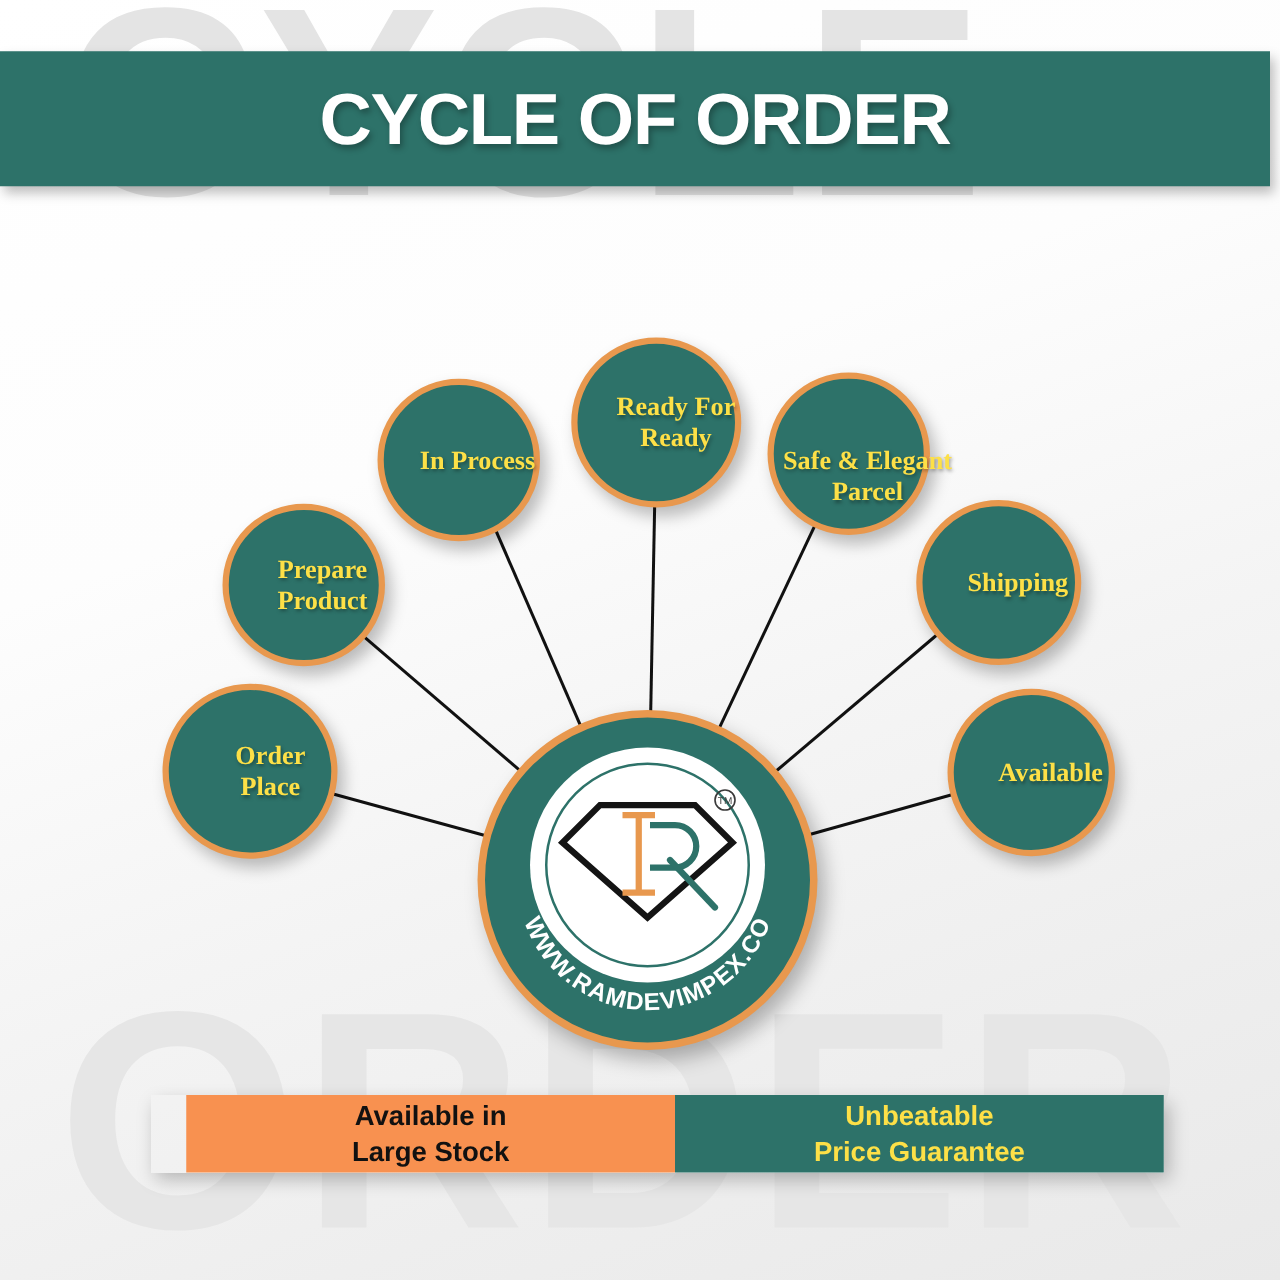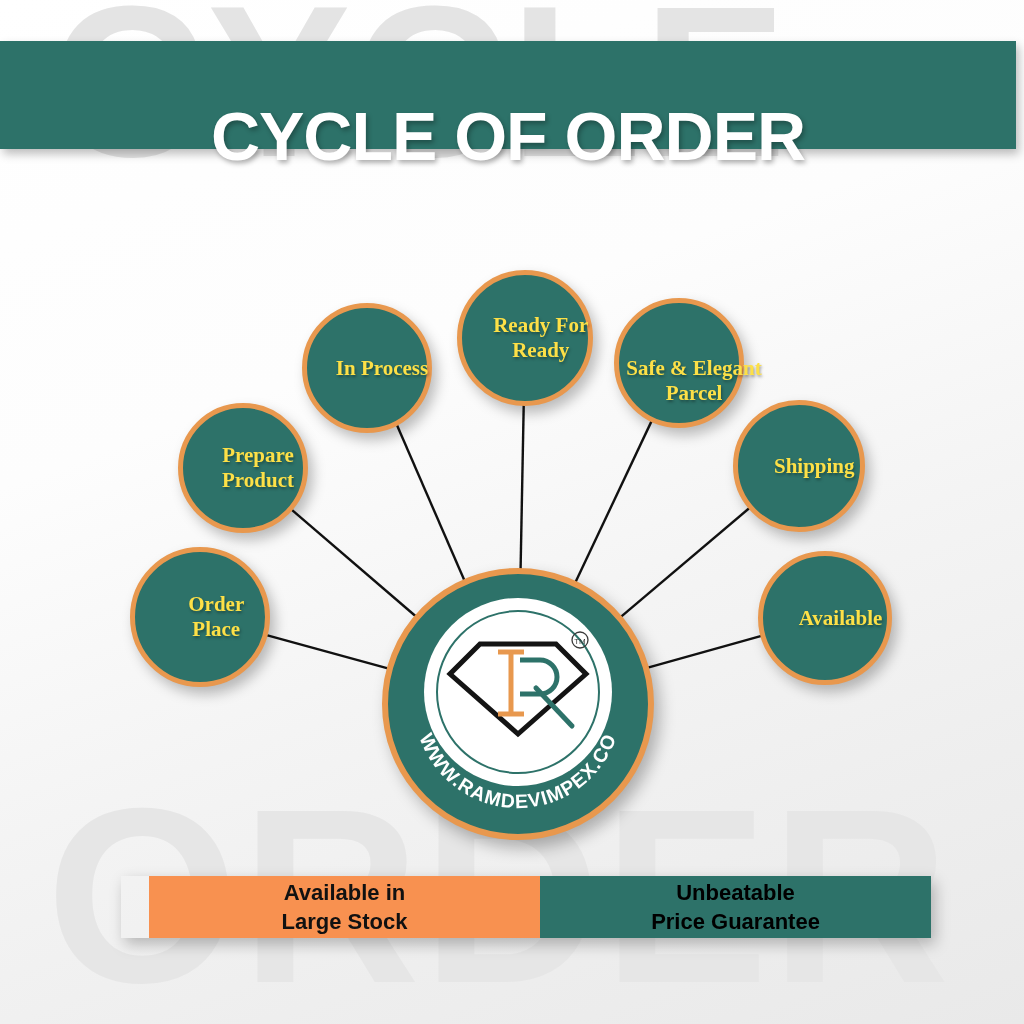--- a/index.html
+++ b/index.html
@@ -51,27 +51,26 @@
   }
   #header-title {
     position: absolute;
     top: 41px;
     left: 0px;
     width: 1016px;
     height: 108px;
     display: flex;
     align-items: center;
     justify-content: center;
-    font-size: 68px;
+    font-size: 58px;
     font-weight: bold;
     color: #ffffff;
     letter-spacing: -1px;
     white-space: nowrap;
     text-shadow: 2px 3px 5px rgba(0,0,0,0.30);
-    margin-top: 41px;
   }
   #header-subtitle {
     position: absolute;
     top: 150px;
     left: 0;
     width: 1024px;
     text-align: center;
     font-size: 93px;
     font-weight: bold;
     color: #0b0b0b;
@@ -193,21 +192,21 @@
     font-weight: bold;
     line-height: 1.32;
     white-space: nowrap;
   }
   .banner-cell.orange {
     background: #f89150;
     color: #111111;
   }
   .banner-cell.teal {
     background: #2d7269;
-    color: #000000;
+    color: #fde047;
   }
 </style>
 </head>
 <body>
 
 <div id="canvas">
 
   <div class="wm" id="wm-cycle">CYCLE</div>
   <div class="wm" id="wm-order">ORDER</div>
 

